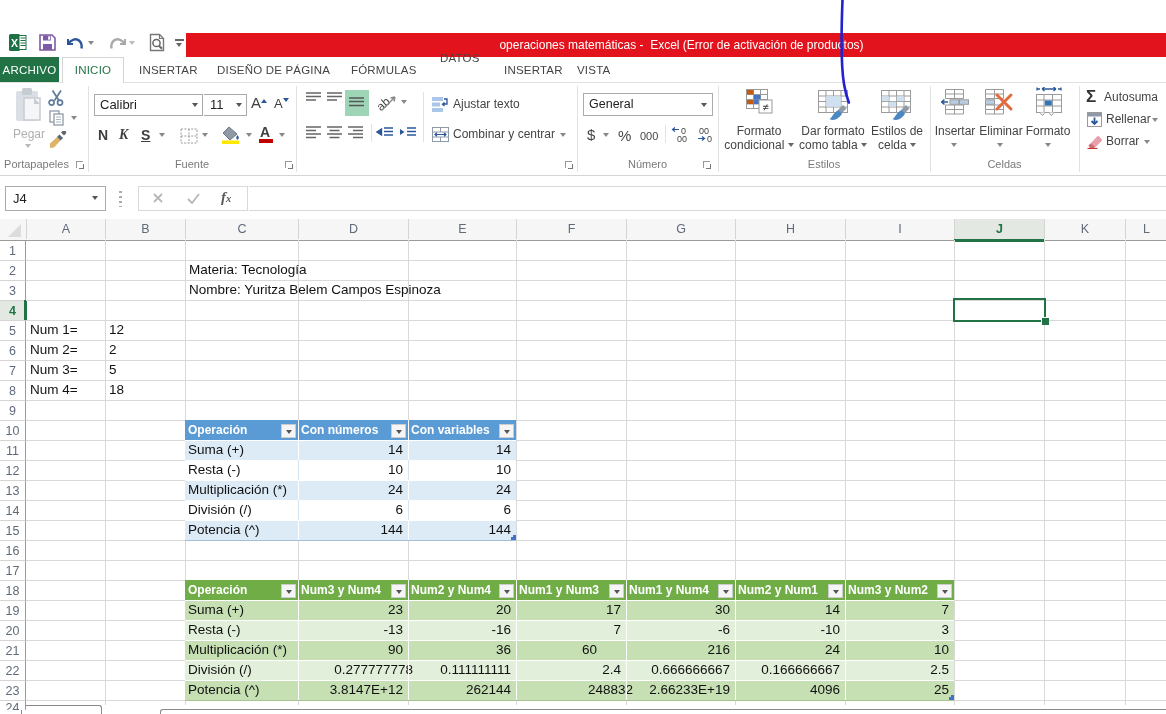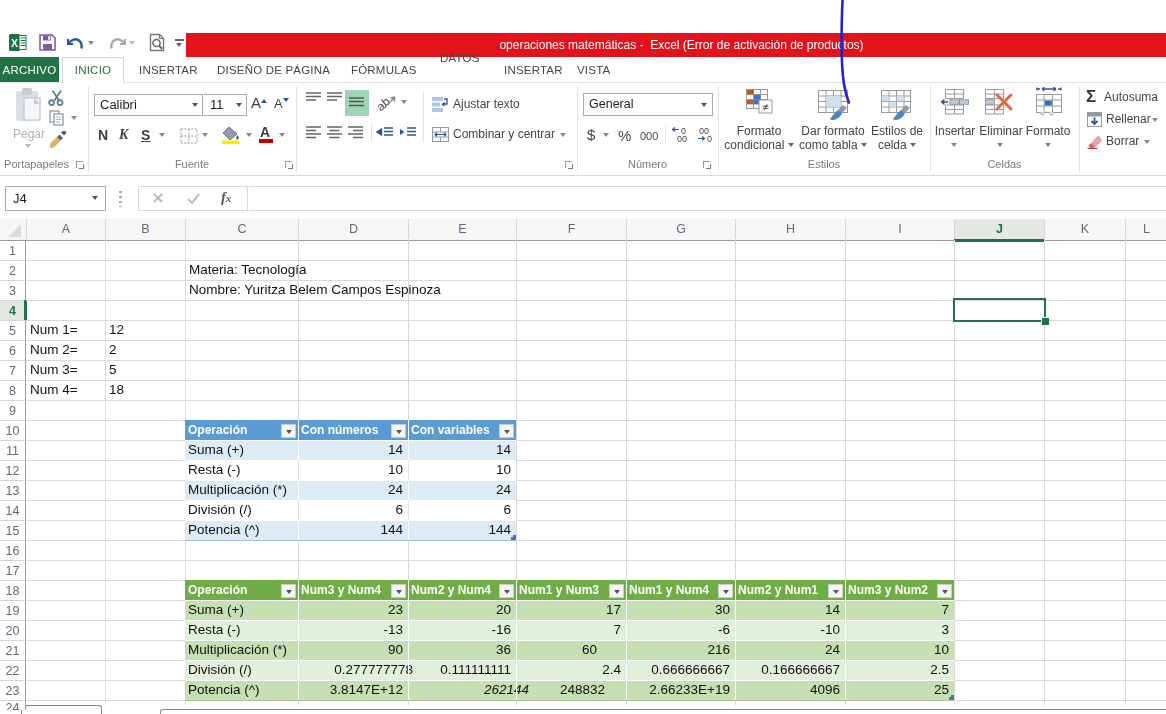--- a/index.html
+++ b/index.html
@@ -519,23 +519,23 @@
   <div class="abs celltxt num" style="left:626px;top:660px;width:104px;">0.666666667</div>
   <div class="abs" style="left:735px;top:660px;width:1px;height:20px;background:#ffffff;"></div>
   <div class="abs celltxt num" style="left:735px;top:660px;width:105px;">0.166666667</div>
   <div class="abs" style="left:845px;top:660px;width:1px;height:20px;background:#ffffff;"></div>
   <div class="abs celltxt num" style="left:845px;top:660px;width:104px;">2.5</div>
   <div class="abs" style="left:185px;top:680px;width:769px;height:20px;background:#c6e0b4;border-top:1px solid #fff;"></div>
   <div class="abs celltxt" style="left:188px;top:680px;">Potencia (^)</div>
   <div class="abs" style="left:298px;top:680px;width:1px;height:20px;background:#fff;"></div>
   <div class="abs celltxt num" style="left:298px;top:680px;width:105px;">3.8147E+12</div>
   <div class="abs" style="left:408px;top:680px;width:1px;height:20px;background:#fff;"></div>
-  <div class="abs celltxt num" style="left:426px;top:680px;width:103px;font-style:italic;">262144</div>
+  <div class="abs celltxt num" style="left:408px;top:680px;width:103px;">262144</div>
   <div class="abs" style="left:516px;top:680px;width:1px;height:20px;background:#fff;"></div>
-  <div class="abs celltxt num" style="left:500px;top:680px;width:105px;text-align:right;">248832</div>
+  <div class="abs celltxt num" style="left:528px;top:680px;width:105px;text-align:right;">248832</div>
   <div class="abs" style="left:626px;top:680px;width:1px;height:20px;background:#fff;"></div>
   <div class="abs celltxt num" style="left:626px;top:680px;width:104px;">2.66233E+19</div>
   <div class="abs" style="left:735px;top:680px;width:1px;height:20px;background:#fff;"></div>
   <div class="abs celltxt num" style="left:735px;top:680px;width:105px;">4096</div>
   <div class="abs" style="left:845px;top:680px;width:1px;height:20px;background:#fff;"></div>
   <div class="abs celltxt num" style="left:845px;top:680px;width:104px;">25</div>
   <div class="abs" style="left:949px;top:695px;width:5px;height:5px;background:#4472c4;"></div>
   <div class="abs" style="left:949px;top:695px;width:2px;height:2px;background:#c6e0b4;"></div>
   <div class="abs" style="left:185px;top:700px;width:769px;height:1px;background:#a8c493;"></div>
   <div class="abs" style="left:953px;top:298px;width:93px;height:24px;border:2px solid #217346;background:transparent;"></div>

